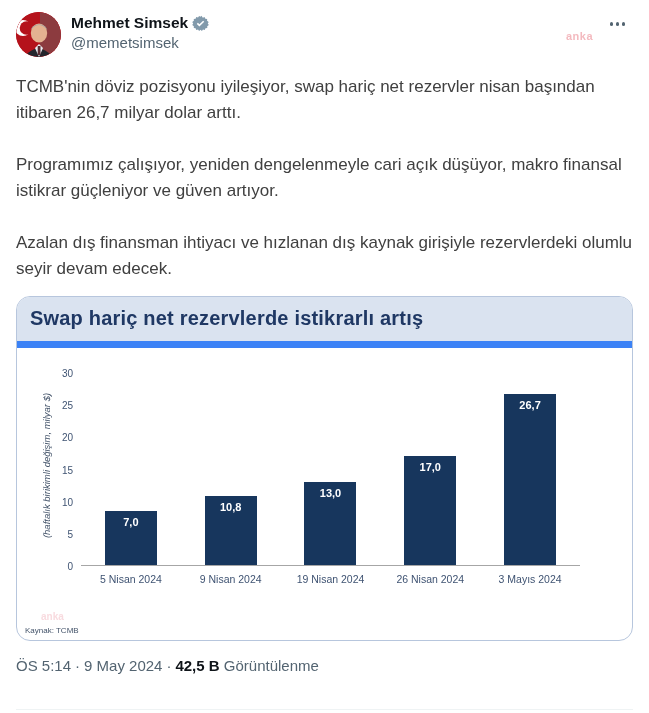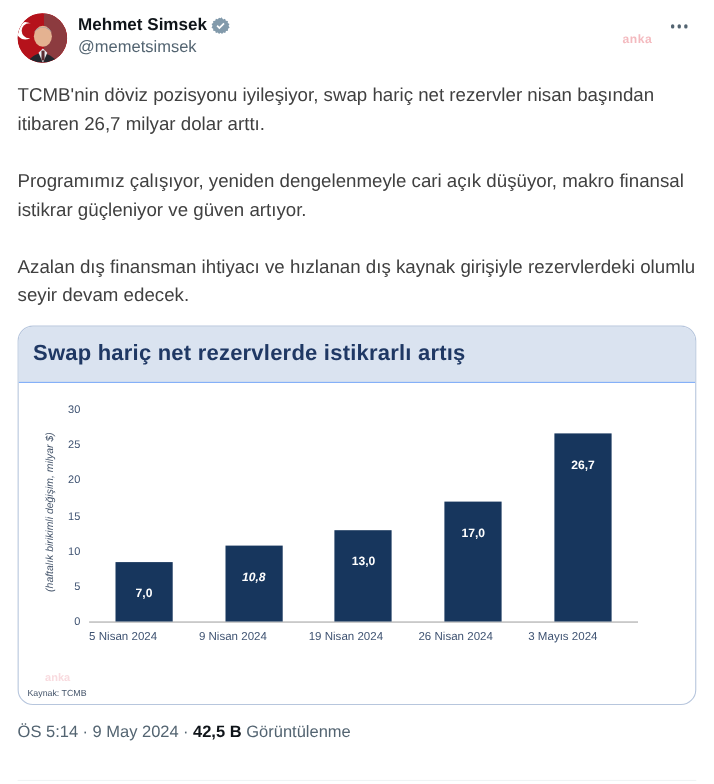--- a/index.html
+++ b/index.html
@@ -47,21 +47,21 @@
   .chart-card {
     margin-top: 14px;
     width: 617px; height: 345px;
     border: 1px solid #b7c6dd; border-radius: 14px;
     background: #ffffff;
     position: relative;
   }
   .chart-header {
     height: 51px; background: #dae3f0;
     border-radius: 13px 13px 0 0;
-    border-bottom: 1px solid #3b82f6;
+    border-bottom: 7px solid #3b82f6;
     display: flex; align-items: center;
     padding: 0 14px 2px 13px;
   }
   .chart-title { font-size: 20px; font-weight: bold; color: #1f3864; letter-spacing: .2px; }
 
   .chart-body { position: relative; height: 292px; padding: 25px 52px 0 64px; }
 
   .ylabel {
     position: absolute; left: -71px; top: 112px; width: 200px;
     text-align: center; transform: rotate(-90deg);
@@ -75,24 +75,24 @@
 
   .plot {
     height: 193px; border-bottom: 1px solid #a6a6a6;
     display: flex; align-items: flex-end;
   }
   .bar-slot { flex: 1; display: flex; justify-content: center; align-items: flex-end; height: 100%; }
   .bar {
     width: 52px; background: #17365d;
     display: flex; justify-content: center; align-items: flex-start;
   }
-  .bar-label { color: #ffffff; font-size: 11px; font-weight: bold; padding-top: 23px; }
+  .bar-label { color: #ffffff; font-size: 11px; font-weight: bold; padding-top: 5px; }
 
   .xlabels { display: flex; margin-top: 7px; }
-  .xlabel { flex: 1; text-align: left; font-size: 10.5px; color: #3f5372; }
+  .xlabel { flex: 1; text-align: center; font-size: 10.5px; color: #3f5372; }
 
   .source-label {
     position: absolute; left: 8px; bottom: 5px;
     font-size: 8px; color: #44546a;
   }
   .watermark-chart {
     position: absolute; left: 24px; bottom: 18px;
     color: #f6ccd2; font-size: 10px; font-weight: bold; opacity: .7;
   }
 
@@ -171,21 +171,21 @@
         <span class="ytick" style="bottom:0%">0</span>
       </div>
 
       <div class="plot">
         <div class="bar-slot">
             <div class="bar" style="height: 28.3333%; background: rgb(23, 54, 93);">
               <span class="bar-label">7,0</span>
             </div>
           </div>
         <div class="bar-slot">
-            <div class="bar" style="height: 36%; background: rgb(23, 54, 93); font-style: italic;">
+            <div class="bar" style="height: 36%; background: rgb(23, 54, 93);">
               <span class="bar-label">10,8</span>
             </div>
           </div>
         <div class="bar-slot">
             <div class="bar" style="height: 43.3333%; background: rgb(23, 54, 93);">
               <span class="bar-label">13,0</span>
             </div>
           </div>
         <div class="bar-slot">
             <div class="bar" style="height: 56.6667%; background: rgb(23, 54, 93);">

